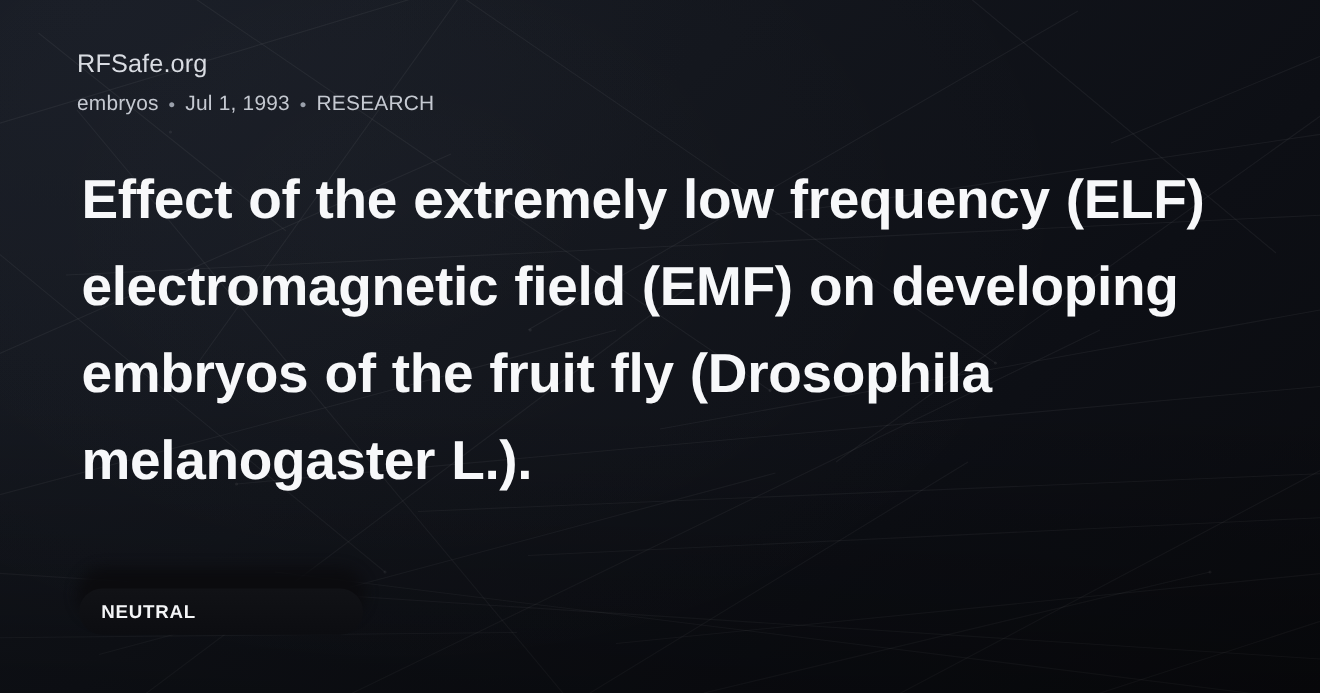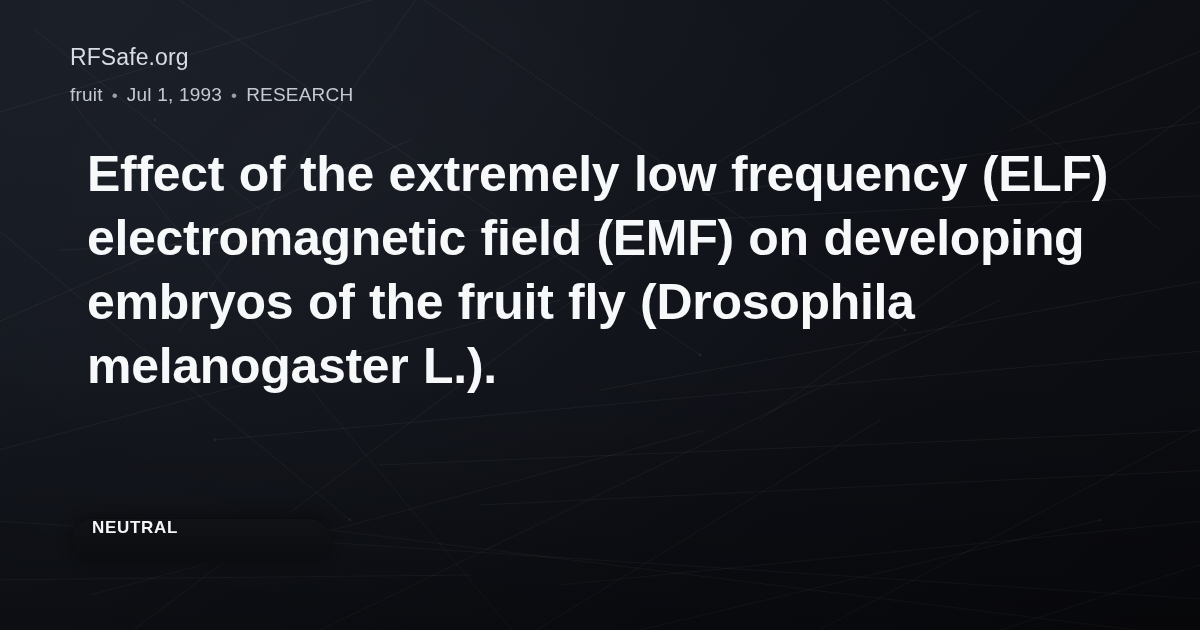--- a/index.html
+++ b/index.html
@@ -68,25 +68,25 @@
   }
   .meta-sep {
     margin: 0 9px;
     color: #9aa0ab;
     font-size: 17px;
     line-height: 1;
   }
   .headline {
     position: absolute;
     top: 142px;
-    left: 17px;
+    left: 4px;
     width: 1065px;
     margin: 0;
     font-size: 50px;
-    line-height: 64px;
+    line-height: 79px;
     font-weight: 700;
     color: #f7f8fa;
     letter-spacing: -0.3px;
     word-spacing: 1px;
   }
   .badge-wrap {
     position: absolute;
     left: 0;
     top: 516px;
     width: 262px;
@@ -99,27 +99,27 @@
     width: 262px;
     height: 48px;
     border-radius: 24px;
     background: #0b0b0e;
     filter: blur(6px);
     opacity: 0.95;
   }
   .badge {
     position: absolute;
     left: 2px;
-    top: 3px;
+    top: 19px;
     height: 42px;
     width: 258px;
     border-radius: 21px;
     background: linear-gradient(180deg, #111216 0%, #0c0d11 100%);
     display: flex;
-    align-items: flex-start;
+    align-items: center;
     padding-left: 20px;
     box-sizing: border-box;
   }
   .badge-label {
     font-size: 17px;
     font-weight: 700;
     color: #f4f5f7;
     letter-spacing: 0.7px;
     line-height: 1;
   }
@@ -176,21 +176,21 @@
     </g>
   </svg>
 
   <div class="bg-vignette"></div>
 
   <div class="content">
 
     <div class="site-name">RFSafe.org</div>
 
     <div class="meta-row">
-      <span>fruit</span>
+      <span>embryos</span>
       <span class="meta-sep">•</span>
       <span>Jul 1, 1993</span>
       <span class="meta-sep">•</span>
       <span>RESEARCH</span>
     </div>
 
     <h1 class="headline">Effect of the extremely low frequency (ELF) electromagnetic field (EMF) on developing embryos of the fruit fly (Drosophila melanogaster L.).</h1>
 
     <div class="badge-wrap">
       <div class="badge-glow"></div>

